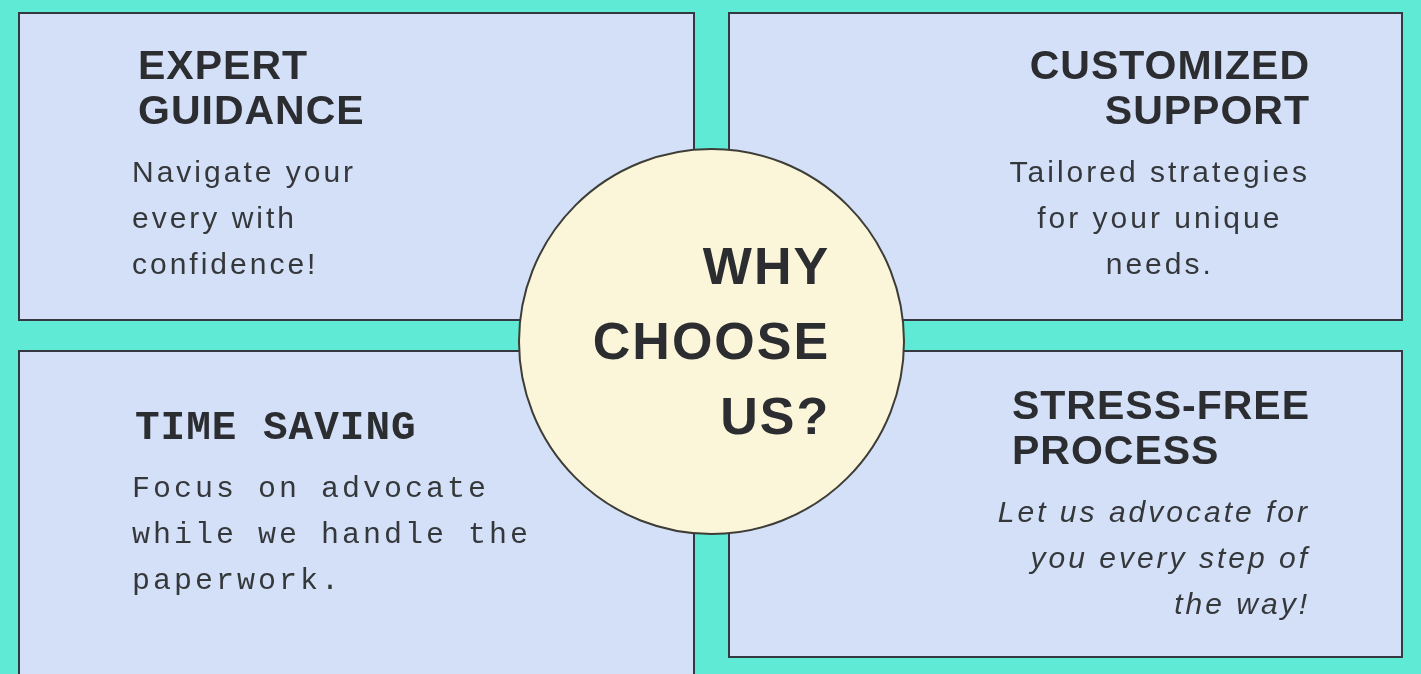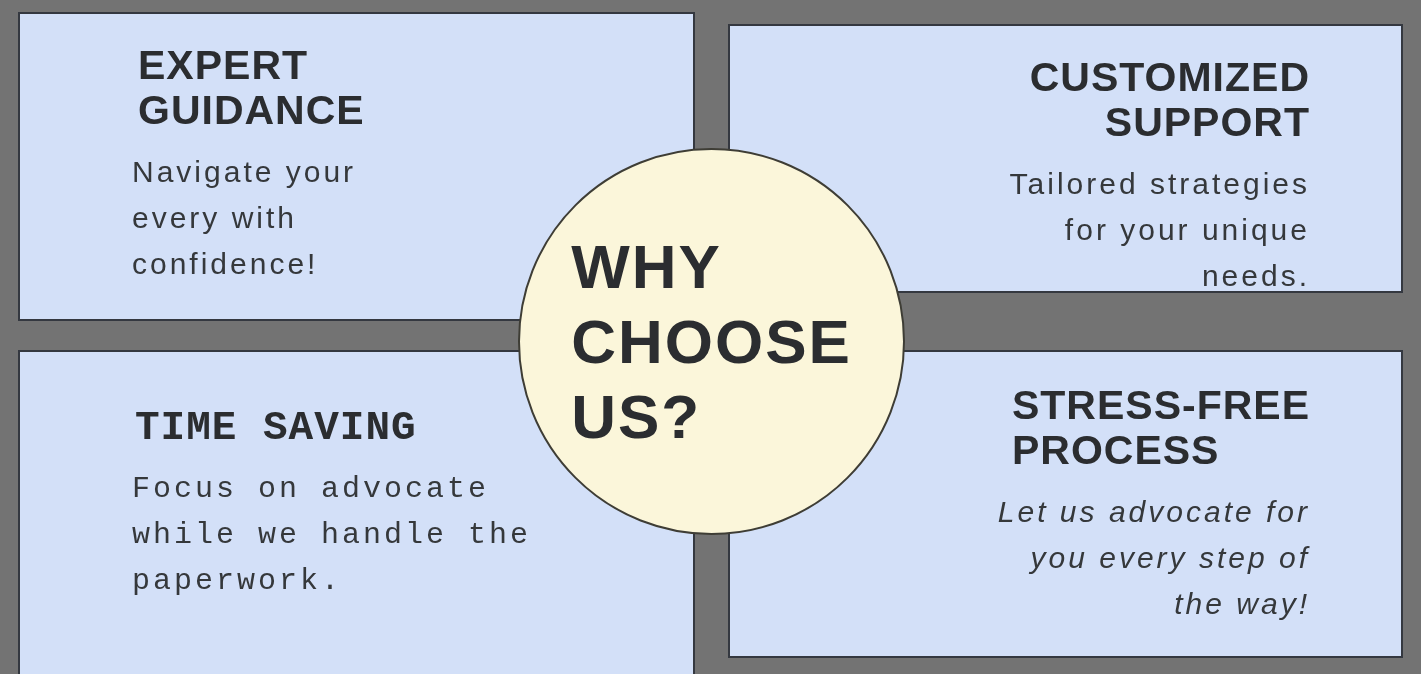--- a/index.html
+++ b/index.html
@@ -3,31 +3,31 @@
 <meta charset="utf-8">
 <style>
   * { margin: 0; padding: 0; box-sizing: border-box; }
   html, body { background: #ffffff; }
   body { font-family: "Liberation Sans", sans-serif; }
 
   .stage {
     position: relative;
     width: 1421px;
     height: 674px;
-    background: #737373;
+    background: #5eead4;
     overflow: hidden;
   }
 
   .card {
     position: absolute;
     background: #D3E0F8;
     border: 2px solid #343840;
   }
   .card--tl { left: 18px;  top: 12px;  width: 677px; height: 309px; }
-  .card--tr { left: 728px; top: 12px;  width: 675px; height: 269px; margin-top: 12px; }
+  .card--tr { left: 728px; top: 12px;  width: 675px; height: 309px; }
   .card--bl { left: 18px;  top: 350px; width: 677px; height: 352px; font-family: Liberation Mono, monospace; }
   .card--br { left: 728px; top: 350px; width: 675px; height: 308px; }
 
   .card-title {
     position: absolute;
     font-weight: 700;
     font-size: 41px;
     line-height: 45px;
     letter-spacing: 1px;
     color: #2B2D30;
@@ -40,21 +40,21 @@
     line-height: 46px;
     letter-spacing: 3px;
     color: #35383B;
     white-space: pre-line;
   }
 
   .card--tl .card-title { left: 118px; top: 29px; }
   .card--tl .card-desc  { left: 112px; top: 135px; }
 
   .card--tr .card-title { right: 91px; top: 29px; text-align: right; }
-  .card--tr .card-desc  { right: 91px; top: 135px; text-align: right; }
+  .card--tr .card-desc  { right: 91px; top: 135px; text-align: center; }
 
   .card--bl .card-title { left: 115px; top: 54px; }
   .card--bl .card-desc  { left: 112px; top: 114px; }
 
   .card--br .card-title { right: 91px; top: 31px; text-align: left; }
   .card--br .card-desc  { right: 91px; top: 137px; text-align: right; font-style: italic; }
 
   .center-circle {
     position: absolute;
     left: 518px;
@@ -64,25 +64,25 @@
     background: #FBF6DA;
     border: 2px solid #3E3D35;
     border-radius: 50%;
     z-index: 2;
     display: flex;
     align-items: center;
     justify-content: center;
   }
   .center-title {
     font-weight: 700;
-    font-size: 62px;
+    font-size: 52px;
     line-height: 75px;
     letter-spacing: 2px;
     color: #2B2D30;
-    text-align: left;
+    text-align: right;
     white-space: pre-line;
   }
 </style>
 </head>
 <body>
 
 <div class="stage">
 
   <section class="card card--tl">
     <h2 class="card-title">EXPERT

